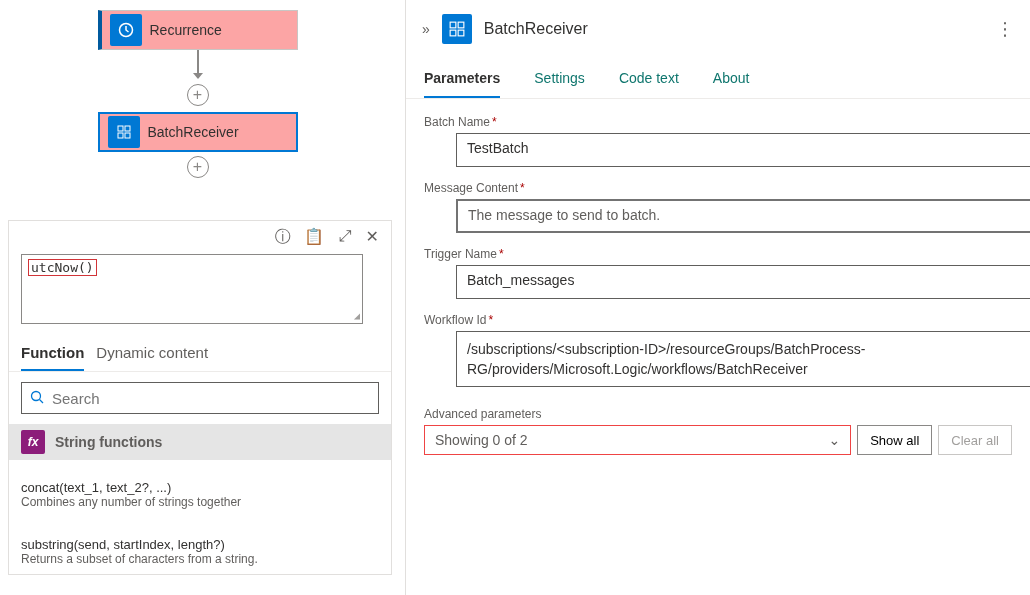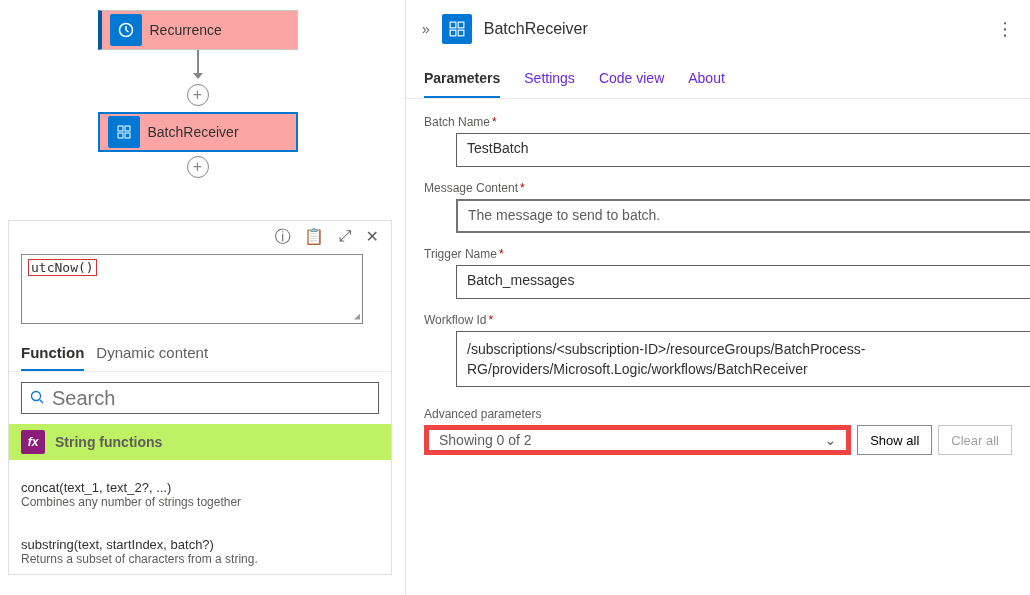--- a/index.html
+++ b/index.html
@@ -26,52 +26,52 @@
 .expr-textarea { margin: 0 28px 8px 12px; border: 1px solid #8a8886; min-height: 70px; padding: 4px 6px; font-family: Consolas, monospace; font-size: 13px; position: relative; }
 .expr-highlight { border: 1.5px solid #d13438; display: inline-block; padding: 0 2px; }
 .resize-handle { position: absolute; right: 2px; bottom: 2px; font-size: 10px; color: #a19f9d; }
 
 .expr-tabs { display: flex; gap: 12px; padding: 6px 12px 0 12px; border-bottom: 1px solid #edebe9; }
 .expr-tab { padding: 6px 0 8px 0; font-size: 15px; color: #605e5c; cursor: pointer; }
 .expr-tab.active { color: #323130; font-weight: 600; border-bottom: 2px solid #0078d4; }
 
 .search-row { padding: 10px 12px; }
 .search-box { display: flex; align-items: center; border: 1px solid #605e5c; height: 32px; padding: 0 8px; }
-.search-box input { border: none; outline: none; flex: 1; font-size: 20px; margin-left: 8px; }
+.search-box input { border: none; outline: none; flex: 1; font-size: 15px; margin-left: 8px; }
 .search-icon { color: #0078d4; }
 
-.cat-header { background: #bef264; display: flex; align-items: center; padding: 6px 12px; font-weight: 600; color: #605e5c; }
+.cat-header { background: #e5e5e5; display: flex; align-items: center; padding: 6px 12px; font-weight: 600; color: #605e5c; }
 .cat-icon { width: 24px; height: 24px; background: #8c1d7a; margin-right: 10px; color: #fff; display: flex; align-items: center; justify-content: center; font-style: italic; font-size: 12px; border-radius: 2px; }
 .fn-item { padding: 8px 12px; }
 .fn-title { font-weight: 400; color: #323130; font-size: 13px; margin-top: 12px; }
 .fn-desc { color: #605e5c; font-size: 12px; }
 
 
 .detail { position: absolute; left: 405px; top: 0; width: 625px; height: 595px; border-left: 1px solid #e1dfdd; }
 .detail-header { display: flex; align-items: center; padding: 14px 16px 10px 16px; }
 .chevrons { color: #605e5c; font-size: 14px; margin-right: 12px; cursor: pointer; }
 .detail-icon { width: 30px; height: 30px; background: #0078d4; border-radius: 2px; display: flex; align-items: center; justify-content: center; color: #fff; margin-right: 12px; }
 .detail-title { font-size: 16px; font-weight: 500; flex: 1; }
 .more { font-size: 18px; color: #605e5c; cursor: pointer; }
 
-.detail-tabs { display: flex; gap: 24px; padding: 10px 18px 0 18px; border-bottom: 1px solid #edebe9; }
-.detail-tab { padding: 6px 0 10px 0; color: #6d28d9; cursor: pointer; }
+.detail-tabs { display: flex; gap: 34px; padding: 10px 18px 0 18px; border-bottom: 1px solid #edebe9; }
+.detail-tab { padding: 6px 0 10px 0; color: #0f766e; cursor: pointer; }
 .detail-tab.active { color: #323130; font-weight: 600; border-bottom: 2px solid #0078d4; }
 
 .form { padding: 16px 18px; }
 .field { margin-bottom: 14px; }
 .field-label { font-size: 12px; color: #605e5c; margin-bottom: 4px; display: block; }
 .req { color: #a80000; margin-left: 2px; }
 .field-input { width: 100%; border: 1px solid #605e5c; padding: 6px 10px; font-size: 14px; height: 34px; margin-left: 32px; }
 .field-input.focused { border: 2px solid #737373; color: #605e5c; }
 .field-input.multi { height: 56px; padding-top: 8px; line-height: 1.4; }
 
 .adv-row { display: flex; gap: 6px; align-items: flex-end; margin-top: 20px; }
 .adv-select { flex: 1; }
-.adv-select-box { border: 5px solid #ef4444; height: 30px; display: flex; align-items: center; justify-content: space-between; padding: 0 10px; color: #605e5c; cursor: pointer; }
+.adv-select-box { border: 1px solid #ef4444; height: 30px; display: flex; align-items: center; justify-content: space-between; padding: 0 10px; color: #605e5c; cursor: pointer; }
 .btn { border: 1px solid #8a8886; background: #fff; height: 30px; padding: 0 12px; font-size: 13px; cursor: pointer; }
 .btn.disabled { color: #a19f9d; border-color: #c8c6c4; cursor: default; }
 </style>
 </head>
 <body>
 
 <div class="canvas">
   <div class="flow">
     <div class="node recurrence">
       <div class="node-icon">
@@ -127,21 +127,21 @@
     <div style="position:relative">
       <div class="cat-header">
         <div class="cat-icon">fx</div>
         <span>String functions</span>
       </div>
       <div class="fn-item">
         <div class="fn-title">concat(text_1, text_2?, ...)</div>
         <div class="fn-desc">Combines any number of strings together</div>
       </div>
       <div class="fn-item">
-        <div class="fn-title">substring(text, startIndex, batch?)</div>
+        <div class="fn-title">substring(send, startIndex, length?)</div>
         <div class="fn-desc">Returns a subset of characters from a string.</div>
       </div>
 
     </div>
   </div>
 </div>
 
 <div class="detail">
   <div class="detail-header">
     <span class="chevrons">»</span>
@@ -153,21 +153,21 @@
           <rect x="8" y="8" width="5" height="5" fill="none" stroke="#fff"></rect>
         </svg>
     </div>
     <div class="detail-title">BatchReceiver</div>
     <span class="more">⋮</span>
   </div>
 
   <div class="detail-tabs">
     <div class="detail-tab active">Parameters</div>
     <div class="detail-tab">Settings</div>
-    <div class="detail-tab">Code view</div>
+    <div class="detail-tab">Code text</div>
     <div class="detail-tab">About</div>
   </div>
 
   <div class="form">
     <div class="field">
       <label class="field-label"><span>Batch Name</span><span class="req">*</span></label>
       <div class="field-input">TestBatch</div>
     </div>
     <div class="field">
       <label class="field-label"><span>Message Content</span><span class="req">*</span></label>

